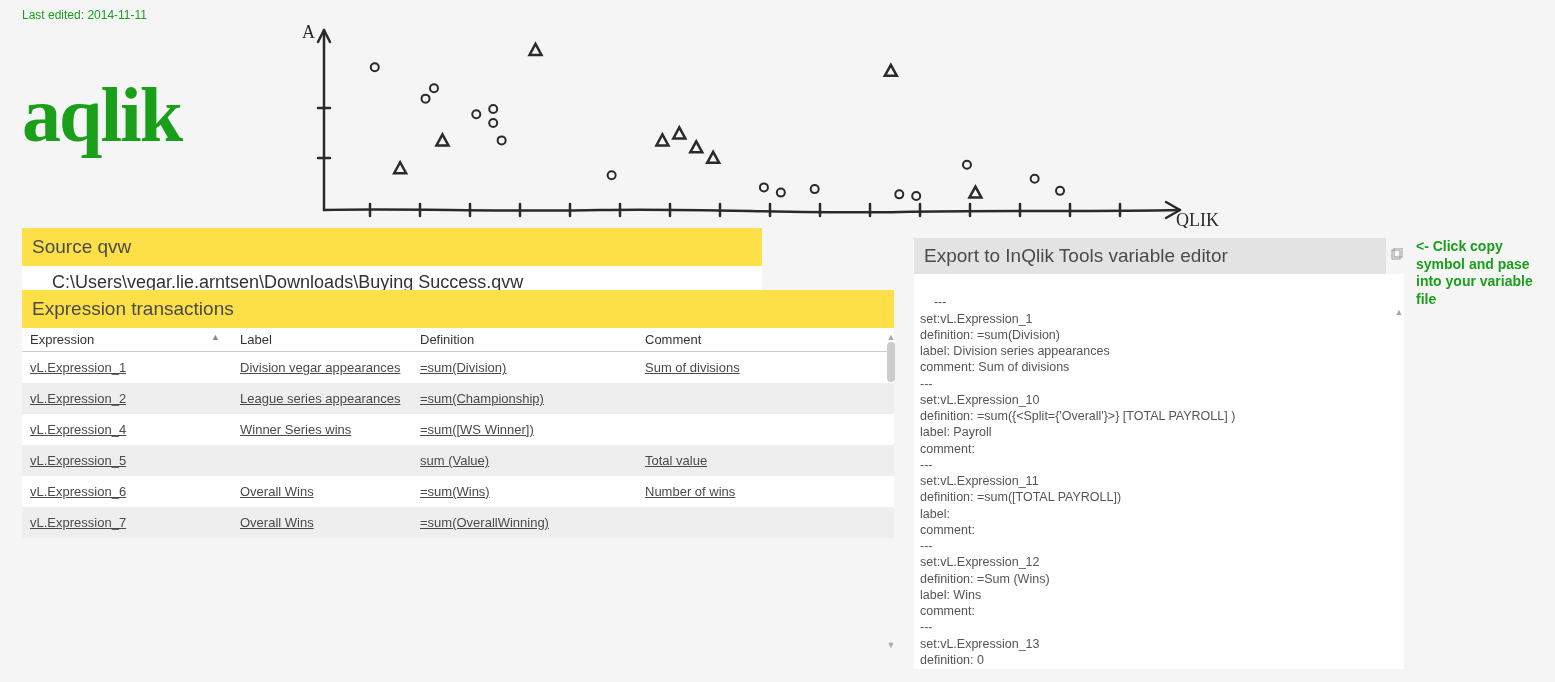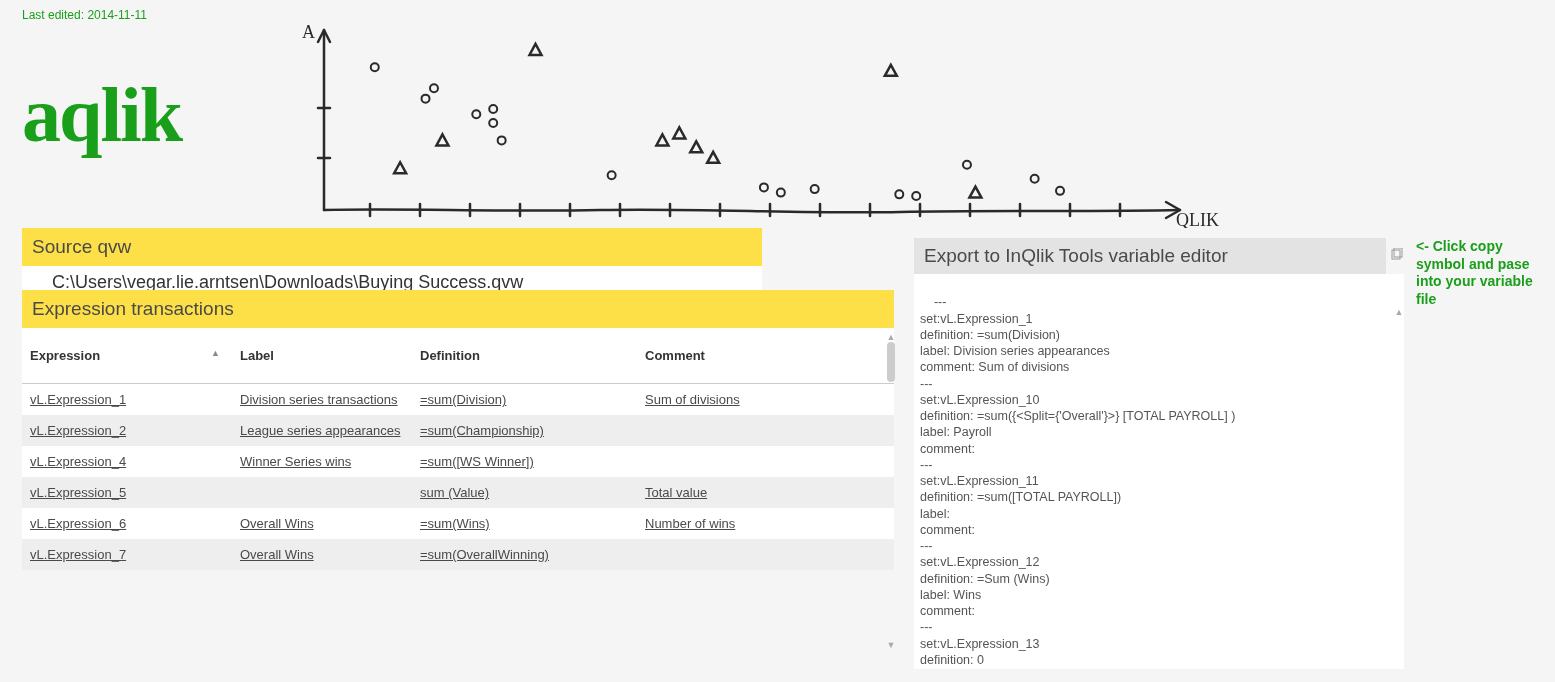--- a/index.html
+++ b/index.html
@@ -64,24 +64,24 @@
     width: 872px;
   }
   .expr-table {
     width: 100%;
     border-collapse: collapse;
     background: #fff;
     font-size: 13px;
   }
   .expr-table th {
     text-align: left;
-    padding: 20px 8px;
+    padding: 4px 8px;
     background: #fff;
     border-bottom: 1px solid #ccc;
-    font-weight: bold;
+    font-weight: normal;
     color: #333;
   }
   .expr-table th .sort-ind {
     float: right;
     font-size: 9px;
     color: #888;
     margin-right: 4px;
   }
   .expr-table td {
     padding: 8px 8px;
@@ -228,21 +228,21 @@
       <tr>
         <th class="col-expr"><span>Expression</span><span class="sort-ind">▲</span></th>
         <th class="col-label">Label</th>
         <th class="col-def">Definition</th>
         <th class="col-comment">Comment</th>
       </tr>
     </thead>
     <tbody id="expr-tbody">
         <tr>
           <td>vL.Expression_1</td>
-          <td>Division series transactions</td>
+          <td>Division vegar appearances</td>
           <td>=sum(Division)</td>
           <td>Sum of divisions</td>
         </tr>
         <tr>
           <td>vL.Expression_2</td>
           <td>League series appearances</td>
           <td>=sum(Championship)</td>
           <td></td>
         </tr>
         <tr>

